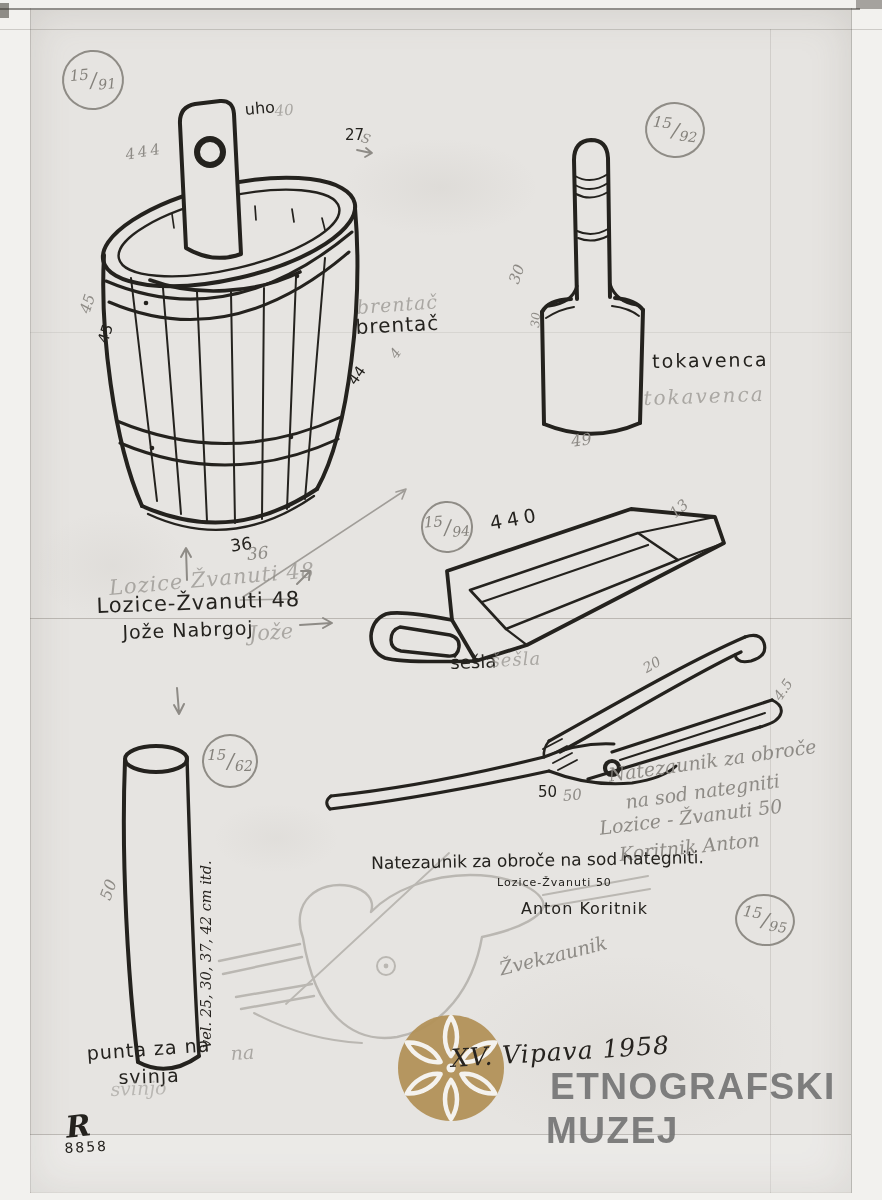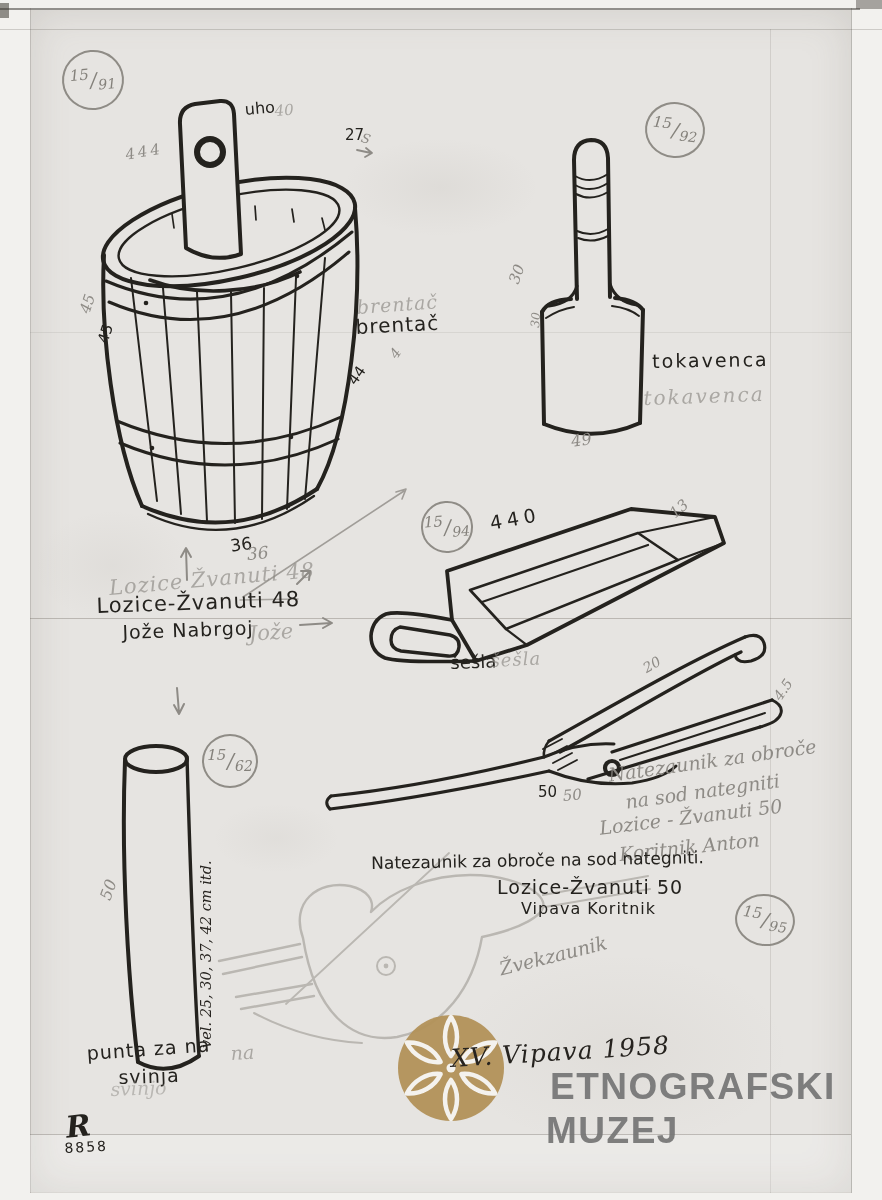--- a/index.html
+++ b/index.html
@@ -213,22 +213,22 @@
 
   <div class="t pencil" style="left:640px;top:662px;font-size:14px;transform:rotate(-30deg);">20</div>
   <div class="t pencil" style="left:770px;top:694px;font-size:14px;transform:rotate(-55deg);">4.5</div>
   <div class="t ink" style="left:538px;top:783px;font-size:15px;">50</div>
   <div class="t pencil" style="left:562px;top:787px;font-size:15px;transform:rotate(-5deg);">50</div>
   <div class="t pencil" style="left:607px;top:764px;font-size:19px;transform:rotate(-8deg);">Natezaunik za obroče</div>
   <div class="t pencil" style="left:624px;top:791px;font-size:19px;transform:rotate(-8deg);">na sod nategniti</div>
   <div class="t pencil" style="left:598px;top:817px;font-size:19px;transform:rotate(-7deg);">Lozice - Žvanuti 50</div>
   <div class="t pencil" style="left:618px;top:843px;font-size:19px;transform:rotate(-6deg);">Koritnik Anton</div>
   <div class="t ink" style="left:371px;top:853px;font-size:17px;transform:rotate(-1deg);">Natezaunik za obroče na sod nategniti.</div>
-  <div class="t ink" style="left:497px;top:876px;font-size:19px;letter-spacing:1px;">Lozice-Žvanuti 50</div>
-  <div class="t ink" style="left:521px;top:899px;font-size:16px;letter-spacing:1px;">Vipava Koritnik</div>
+  <div class="t ink" style="left:497px;top:876px;font-size:11px;letter-spacing:1px;">Lozice-Žvanuti 50</div>
+  <div class="t ink" style="left:521px;top:899px;font-size:16px;letter-spacing:1px;">Anton Koritnik</div>
   <div class="t pencil" style="left:497px;top:958px;font-size:19px;transform:rotate(-14deg);">Žvekzaunik</div>
 
   <div class="t pencil" style="left:96px;top:896px;font-size:16px;transform:rotate(-70deg);">50</div>
   <div class="t ink-c" style="left:198px;top:1048px;font-size:14.5px;transform:rotate(-90deg);">vel. 25, 30, 37, 42 cm itd.</div>
   <div class="t ink" style="left:86px;top:1042px;font-size:19px;letter-spacing:1px;transform:rotate(-4deg);">punta za na</div>
   <div class="t pencil faint" style="left:230px;top:1042px;font-size:19px;transform:rotate(-3deg);">na</div>
   <div class="t ink" style="left:118px;top:1066px;font-size:19px;letter-spacing:1px;transform:rotate(-2deg);">svinja</div>
   <div class="t pencil" style="left:110px;top:1078px;font-size:19px;opacity:.5;transform:rotate(-2deg);">svinjo</div>
 
   <svg class="art" style="left:396px;top:1013px;" width="110" height="110" viewBox="0 0 110 110">

